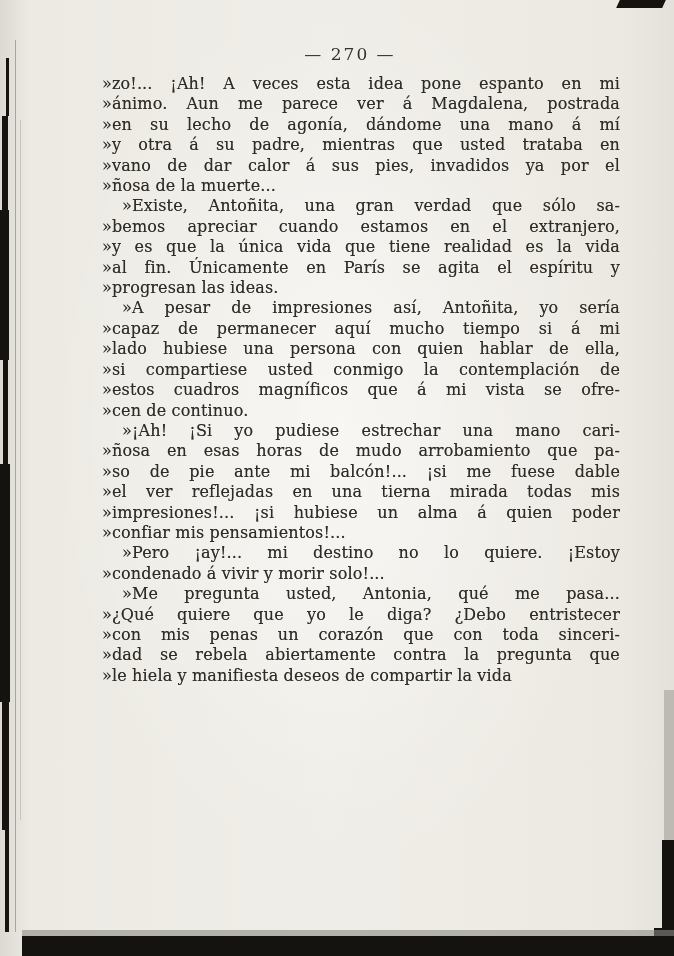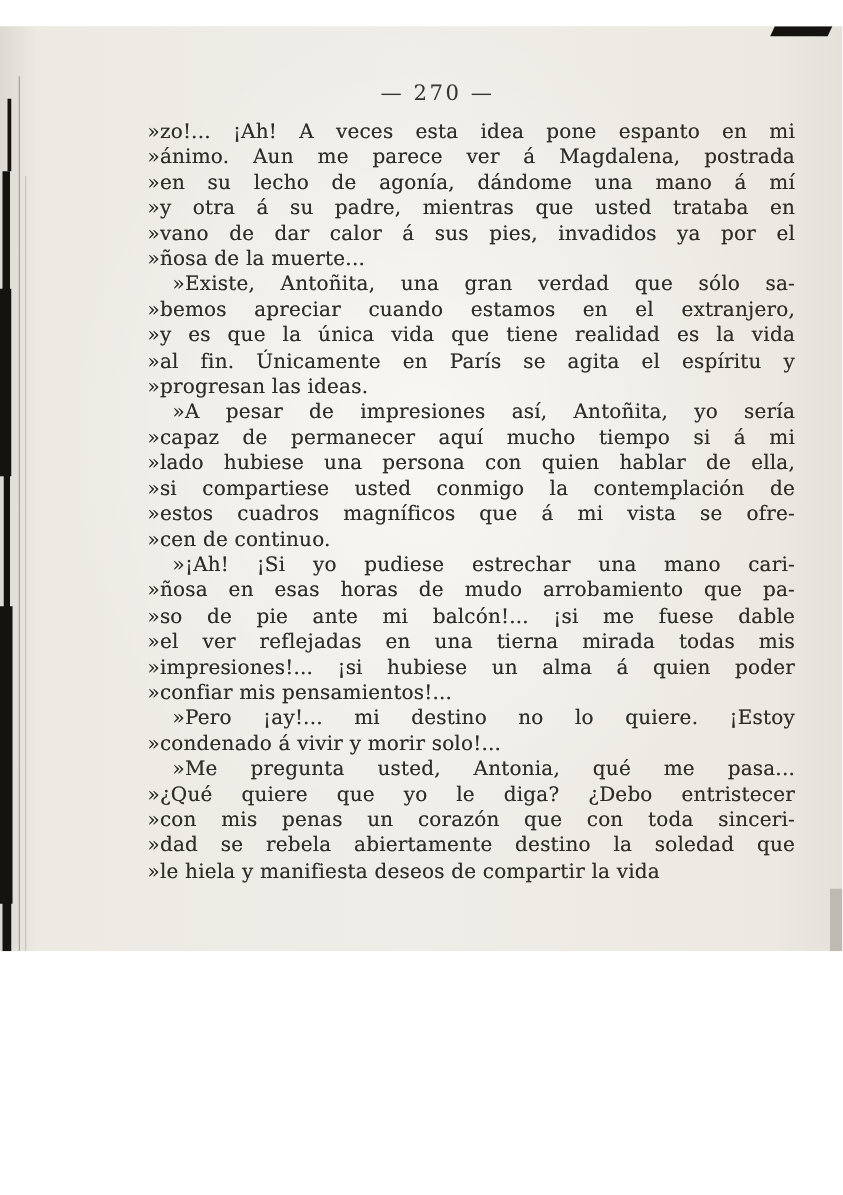--- a/index.html
+++ b/index.html
@@ -1,34 +1,33 @@
 <!DOCTYPE html>
 <html><head>
 <meta charset="utf-8">
 <style>
   html,body{margin:0;padding:0;background:#ffffff;}
   .scan{
     position:relative;
-    width:674px;height:740px;
+    width:674px;height:956px;
     overflow:hidden;
     font-family:"DejaVu Serif","Liberation Serif",serif;
     background:
       radial-gradient(ellipse at 50% 45%, rgba(255,255,255,0.55) 0%, rgba(255,255,255,0) 60%),
       linear-gradient(90deg, #dcd9d2 0px, #eceae3 30px, #efede7 330px, #ece9e2 620px, #e4e1da 674px);
-    margin-top: 21px;
   }
   .mark{position:absolute;background:#141310;}
   .mark.gray{background:#8d8a83;}
   .hairline{position:absolute;background:#a9a59c;width:1px;}
   .page-number{
     position:absolute;top:44px;left:100px;width:500px;
     text-align:center;font-size:17px;color:#35332d;letter-spacing:2px;
   }
   .text-block{
-    position:absolute;top:74px;left:118px;width:518px;
+    position:absolute;top:74px;left:102px;width:518px;
     font-size:16px;line-height:20.4px;color:#2e2c26;
     text-shadow:0 0 0.5px rgba(46,44,38,0.55);
   }
   .paragraph{margin:0;}
   .line{
     text-align:justify;
     text-align-last:justify;
     white-space:normal;
     letter-spacing:0.15px;
   }
@@ -95,18 +94,18 @@
         <div class="line">»confiar mis pensamientos!...</div>
       </div>
       <div class="paragraph indent">
         <div class="line">»Pero ¡ay!... mi destino no lo quiere. ¡Estoy</div>
         <div class="line">»condenado á vivir y morir solo!...</div>
       </div>
       <div class="paragraph indent">
         <div class="line">»Me pregunta usted, Antonia, qué me pasa...</div>
         <div class="line">»¿Qué quiere que yo le diga? ¿Debo entristecer</div>
         <div class="line">»con mis penas un corazón que con toda sinceri-</div>
-        <div class="line">»dad se rebela abiertamente destino la soledad que</div>
+        <div class="line">»dad se rebela abiertamente contra la pregunta que</div>
         <div class="line">»le hiela y manifiesta deseos de compartir la vida</div>
       </div>
     </div>
 
 </div>
 
 </body></html>

